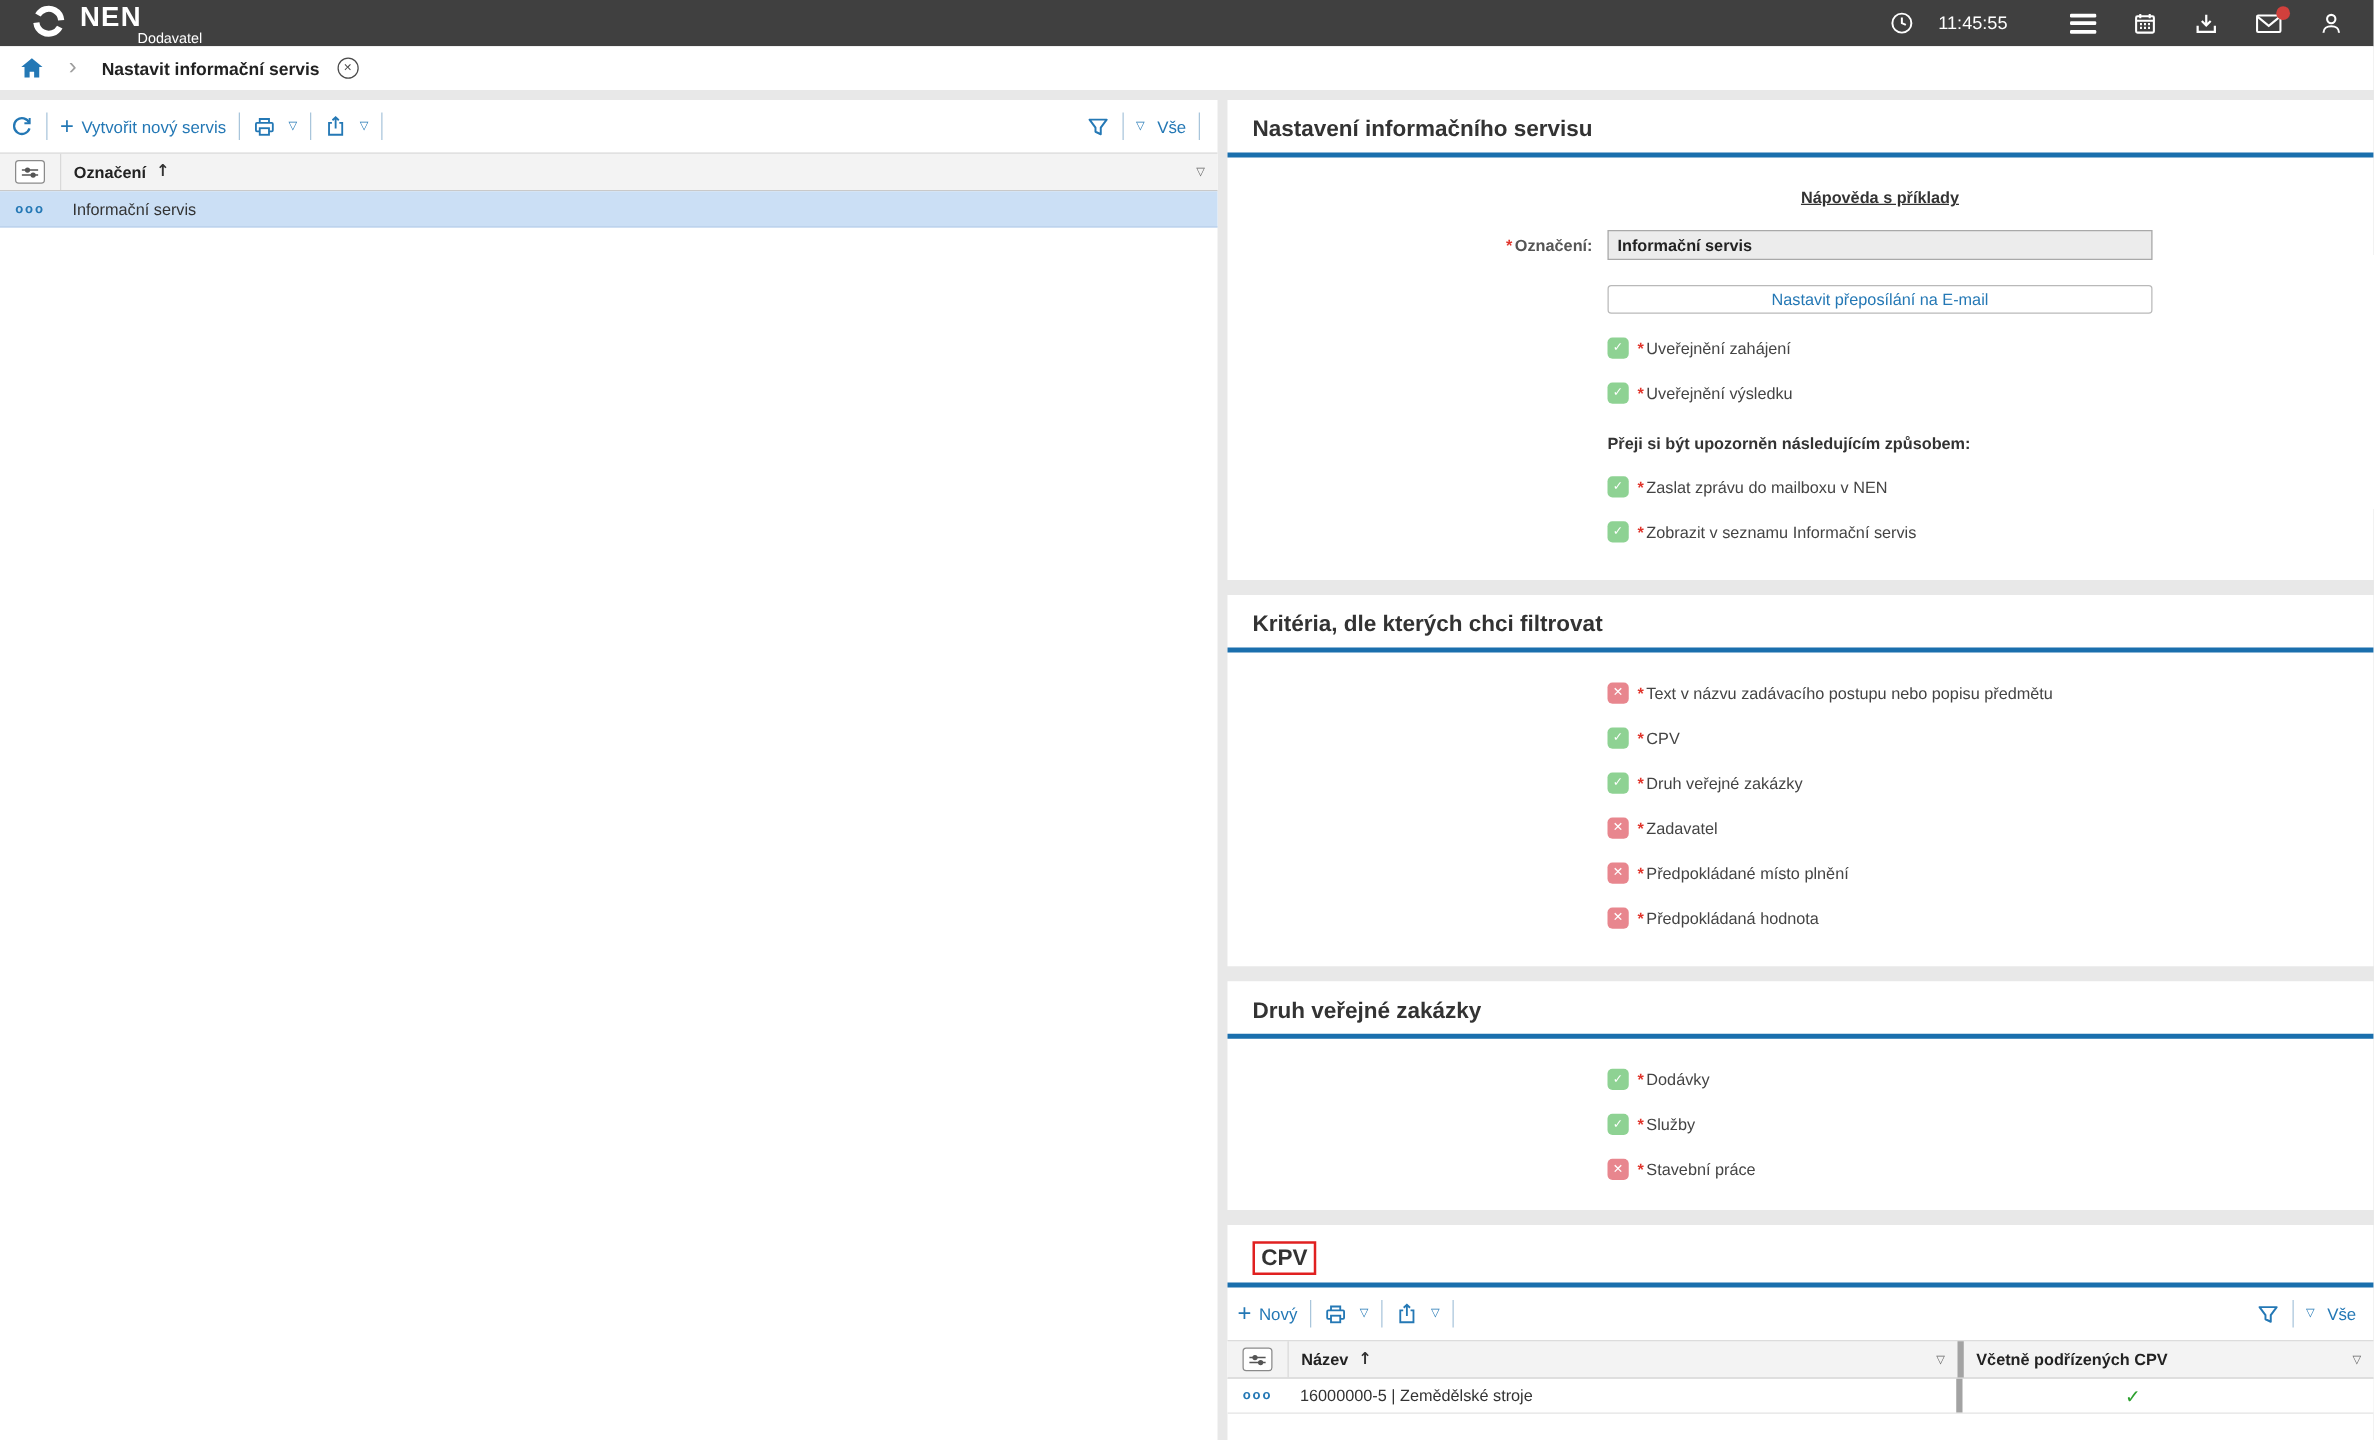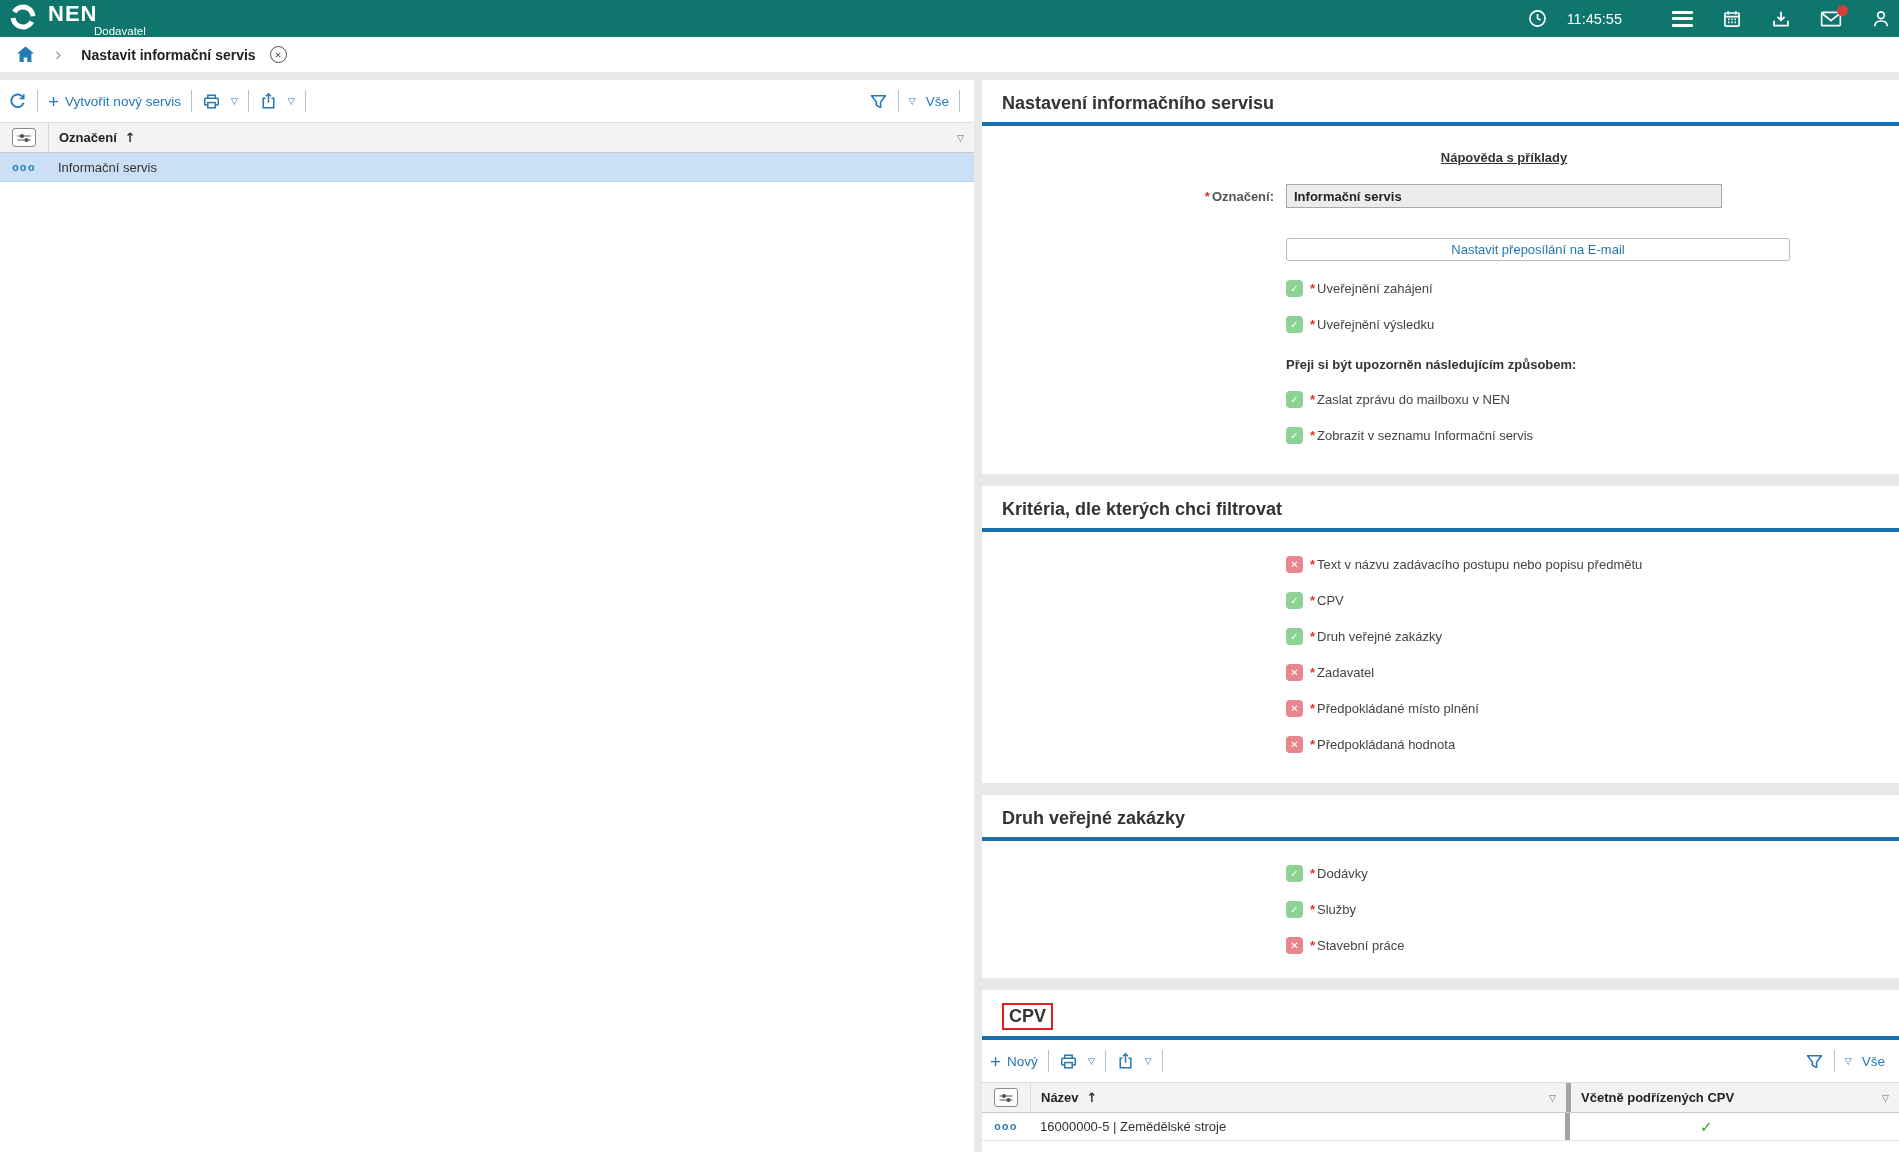--- a/index.html
+++ b/index.html
@@ -1,20 +1,20 @@
 <!DOCTYPE html>
 <html><head>
 <meta charset="utf-8">
 <style>
   html,body{margin:0;padding:0;background:#e8e8e8;}
   .screen{position:relative;width:1899px;height:1152px;overflow:hidden;background:#e8e8e8;
           font-family:"Liberation Sans",sans-serif;color:#333;font-size:13px;}
   
-  .topbar{position:absolute;top:0;left:0;right:0;height:37px;background:#0f766e;color:#fff;
-          display:flex;align-items:center;justify-content:space-between;padding:0 8px;box-sizing:border-box;}
+  .topbar{position:absolute;top:0;left:0;right:0;height:37px;background:#404040;color:#fff;
+          display:flex;align-items:center;justify-content:space-between;padding:0 24px;box-sizing:border-box;}
   .brand{display:flex;align-items:flex-start;gap:10px;cursor:pointer;}
   .brand svg{margin-top:3px;}
   .brand-text{line-height:1;position:relative;}
   .brand-name{font-size:22px;font-weight:bold;letter-spacing:1px;display:block;margin-top:4px;}
   .brand-role{font-size:11.5px;font-weight:400;display:block;margin:1px 0 0 46px;}
   .tb-right{display:flex;align-items:center;}
   .tb-clock{display:flex;align-items:center;gap:20px;font-size:14.5px;margin-right:50px;}
   .tb-icons{display:flex;align-items:center;gap:29px;}
   .tb-btn{position:relative;background:none;border:none;padding:0;cursor:pointer;color:#fff;display:flex;}
   .burger{display:flex;flex-direction:column;gap:3.5px;width:21px;}
@@ -64,21 +64,21 @@
   .cell-check{color:#2da12f;font-weight:bold;font-size:15px;font-family:"DejaVu Sans",sans-serif;}
   
   .form-body{position:relative;padding-bottom:30px;}
   .row-help{margin:24px 0 0 304px;width:436px;text-align:center;}
   .help-link{color:#333;font-weight:600;text-decoration:underline;cursor:pointer;}
   .row-field{margin-top:19px;display:flex;align-items:center;}
   .field-label{width:292px;text-align:right;color:#555;font-weight:600;}
   .req{color:#e0342b;margin-right:2px;font-weight:bold;}
   .field-input{margin-left:12px;width:436px;height:24px;box-sizing:border-box;background:#ececec;
                border:1px solid #a9a9a9;font:bold 13px "Liberation Sans",sans-serif;color:#222;padding:0 7px;}
-  .row-btn{margin:30px 0 0 304px;width:504px;}
+  .row-btn{margin:20px 0 0 304px;width:436px;}
   .fwd-btn{width:100%;height:23px;background:#fff;border:1px solid #b9b9b9;border-radius:3px;
            color:#2478b5;font:13px "Liberation Sans",sans-serif;cursor:pointer;}
   .group-heading{margin:24px 0 0 304px;font-weight:bold;color:#333;}
   .check-row{margin:19px 0 0 304px;display:flex;align-items:center;gap:7px;height:17px;}
   .cbox{width:17px;height:17px;border-radius:4px;display:flex;align-items:center;justify-content:center;
         color:#fff;font-size:10px;font-weight:bold;cursor:pointer;font-family:"DejaVu Sans",sans-serif;flex:0 0 auto;}
   .cbox.on{background:#8ed293;}
   .cbox.off{background:#e8868e;}
   .check-label{color:#444;}
   .items-body{padding-bottom:30px;}

